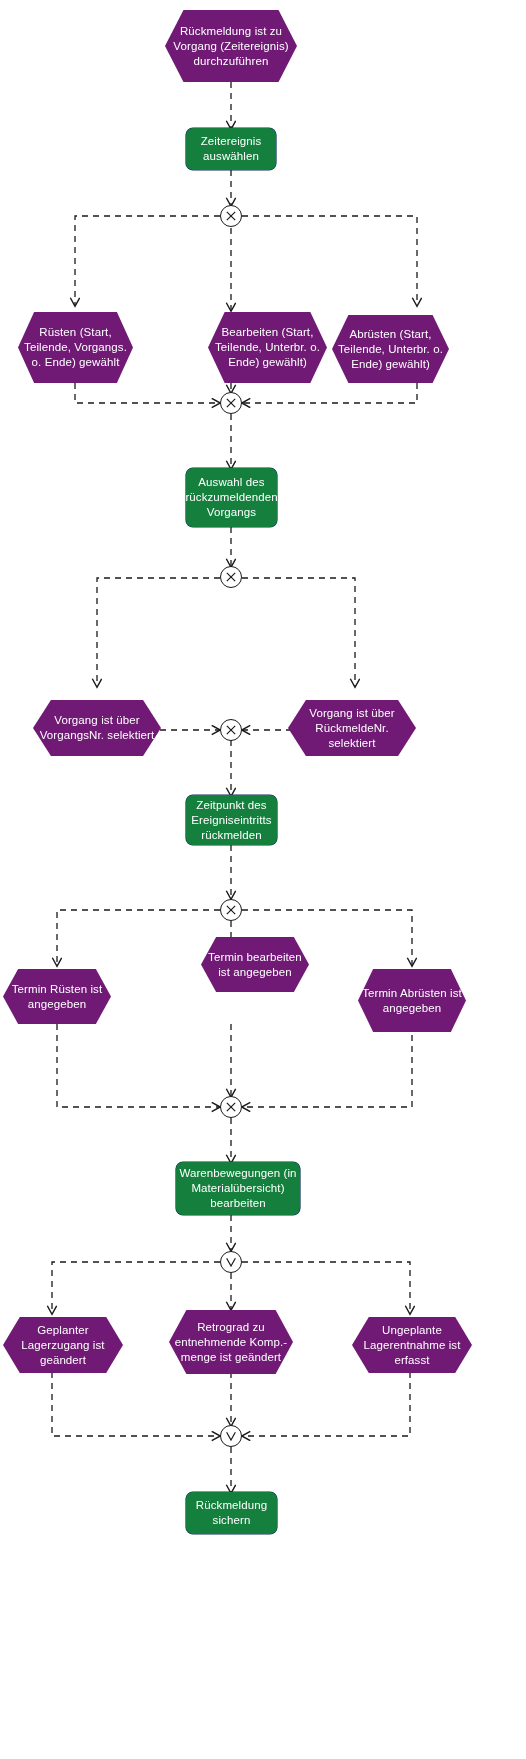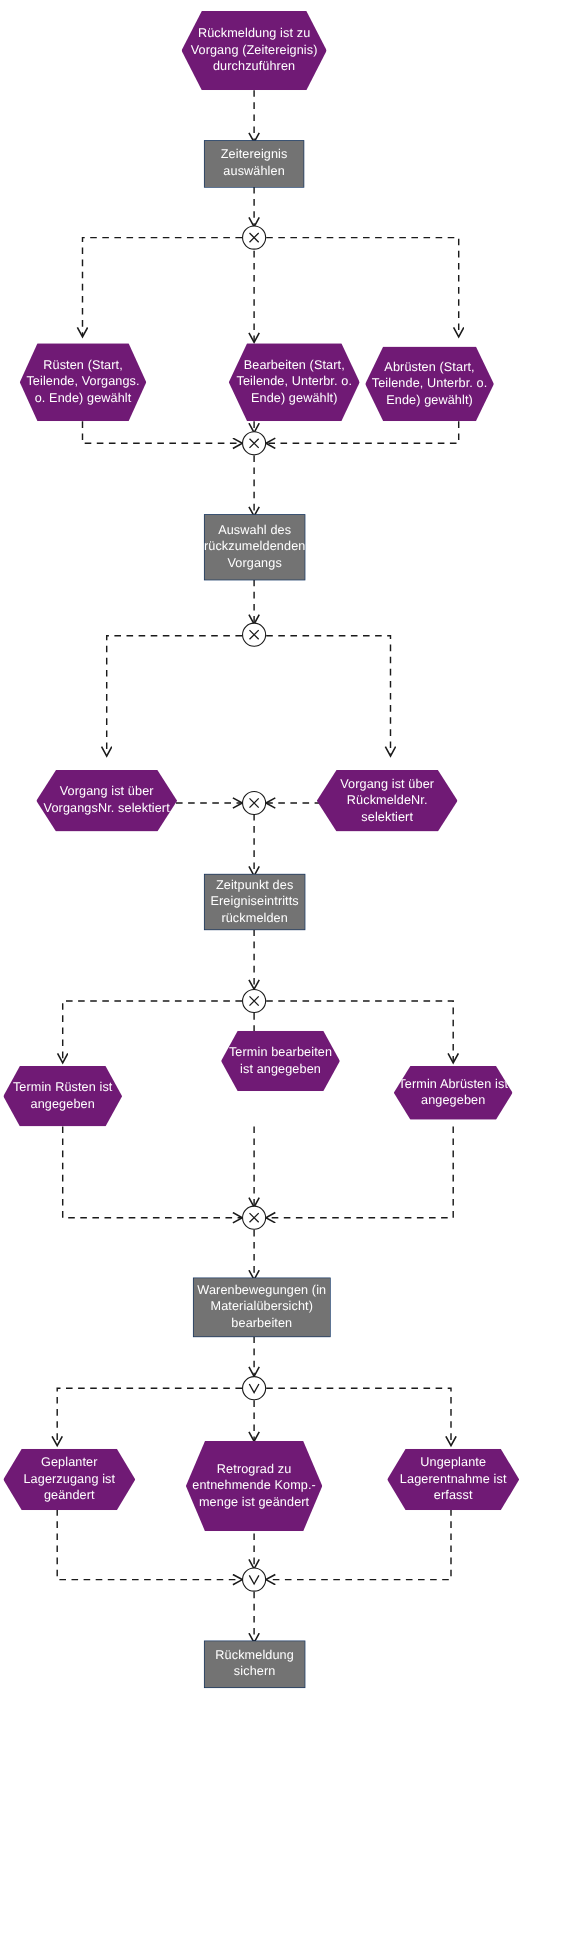--- a/index.html
+++ b/index.html
@@ -10,22 +10,22 @@
     position:relative;
     overflow:hidden;
   }
   #canvas{position:absolute;left:0;top:0;width:526px;height:1759px;}
   svg.layer{position:absolute;left:0;top:0;width:526px;height:1759px;pointer-events:none;}
 
   .node{position:absolute;box-sizing:border-box;}
 
   
   .function{
-    background:#737373;
-    border-radius:0;
+    background:#15803d;
+    border-radius:7px;
     color:#ffffff;
     display:flex;align-items:center;justify-content:center;
     text-align:center;
     font-size:11.5px;
     line-height:15px;
     letter-spacing:.1px;
     box-shadow:0 0 0 0.6px #0d2f5e;
   }
 
   
@@ -181,21 +181,21 @@
       <path d="M6.4,6.4 L15.6,15.6 M15.6,6.4 L6.4,15.6" stroke="#1a1a1a" stroke-width="1.3" fill="none"></path>
     </svg>
   </div>
 
   <div class="node event" style="left:3px;top:969px;width:108px;height:55px;">
     <span class="txt">Termin Rüsten ist angegeben</span>
   </div>
   <div class="node event" style="left:177px;top:937px;width:108px;height:55px;margin-left:24px;">
     <span class="txt">Termin bearbeiten ist angegeben</span>
   </div>
-  <div class="node event" style="left:358px;top:969px;width:108px;height:49px;">
+  <div class="node event" style="left:358px;top:969px;width:108px;height:63px;">
     <span class="txt">Termin Abrüsten ist angegeben</span>
   </div>
 
   <div class="gw" style="left:220px;top:1096px;">
     <svg viewBox="0 0 22 22">
       <path d="M6.4,6.4 L15.6,15.6 M15.6,6.4 L6.4,15.6" stroke="#1a1a1a" stroke-width="1.3" fill="none"></path>
     </svg>
   </div>
 
   <div class="node function" style="left:176px;top:1162px;width:124px;height:53px;">
@@ -204,21 +204,21 @@
 
   <div class="gw" style="left:220px;top:1251px;">
     <svg viewBox="0 0 22 22">
       <path d="M6.2,6.8 L11,15.4 L15.8,6.8" stroke="#1a1a1a" stroke-width="1.3" fill="none"></path>
     </svg>
   </div>
 
   <div class="node event" style="left:3px;top:1317px;width:120px;height:56px;">
     <span class="txt">Geplanter Lagerzugang ist geändert</span>
   </div>
-  <div class="node event" style="left:169px;top:1310px;width:124px;height:82px;">
+  <div class="node event" style="left:169px;top:1310px;width:124px;height:64px;">
     <span class="txt">Retrograd zu entnehmende Komp.-menge ist geändert</span>
   </div>
   <div class="node event" style="left:352px;top:1317px;width:120px;height:56px;">
     <span class="txt">Ungeplante Lagerentnahme ist erfasst</span>
   </div>
 
   <div class="gw" style="left:220px;top:1425px;">
     <svg viewBox="0 0 22 22">
       <path d="M6.2,6.8 L11,15.4 L15.8,6.8" stroke="#1a1a1a" stroke-width="1.3" fill="none"></path>
     </svg>

